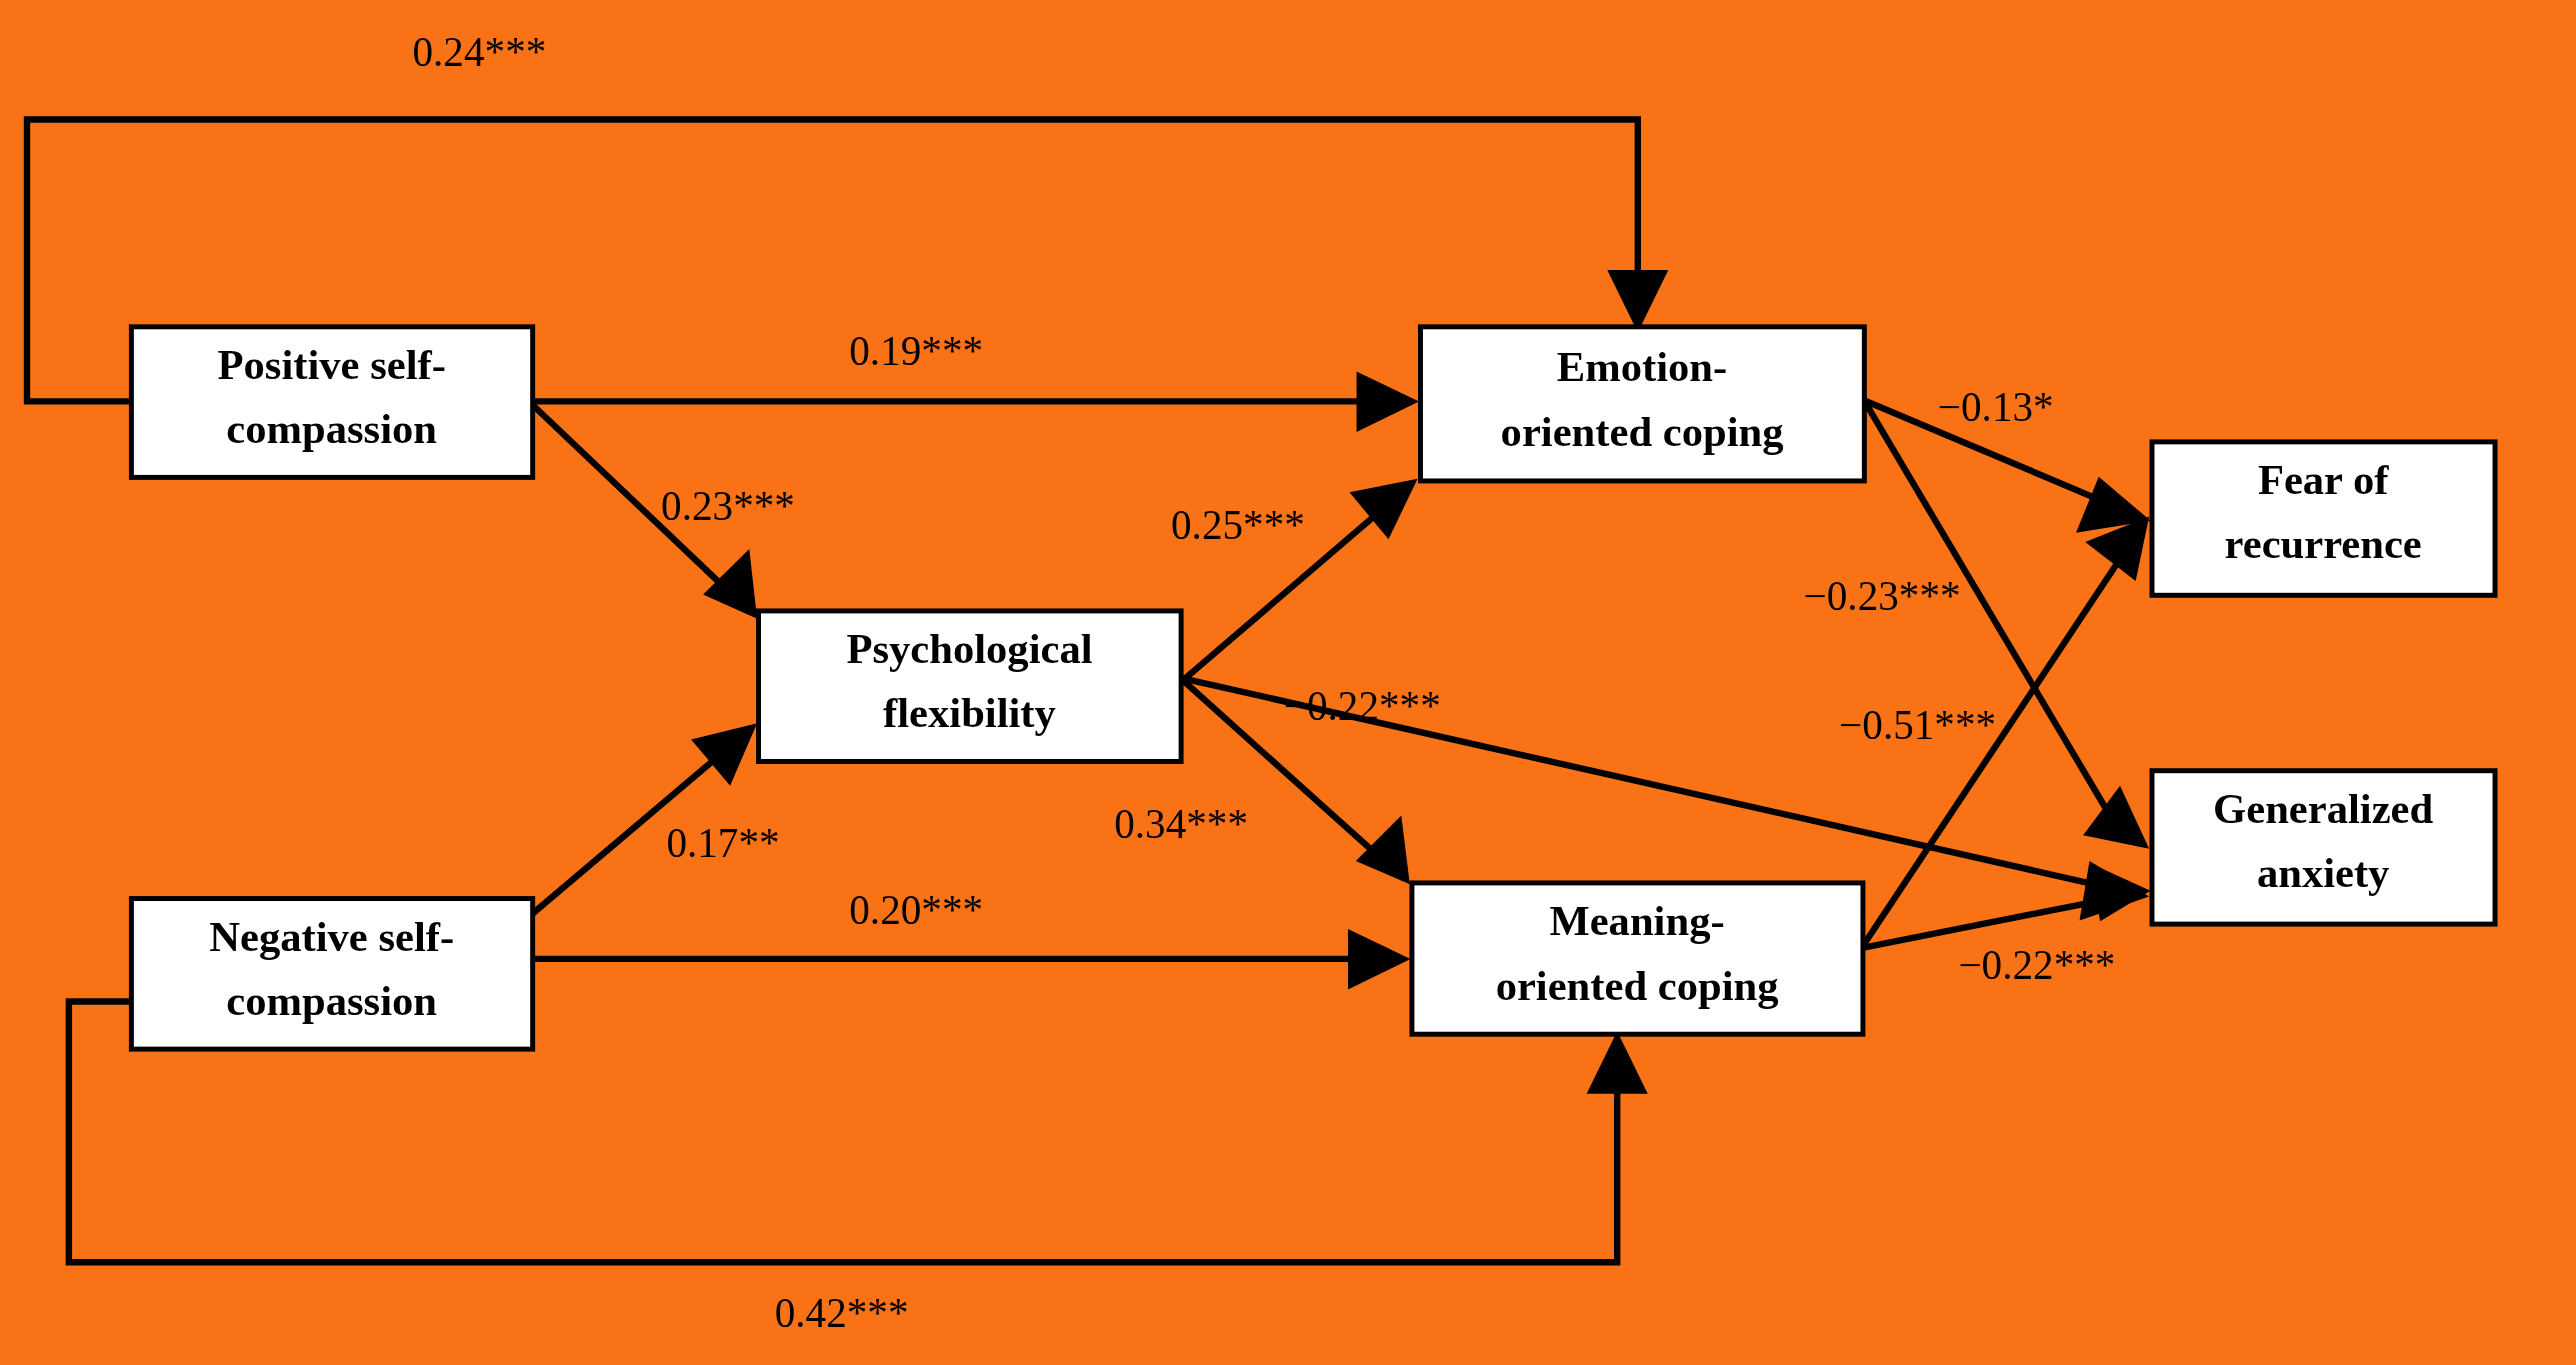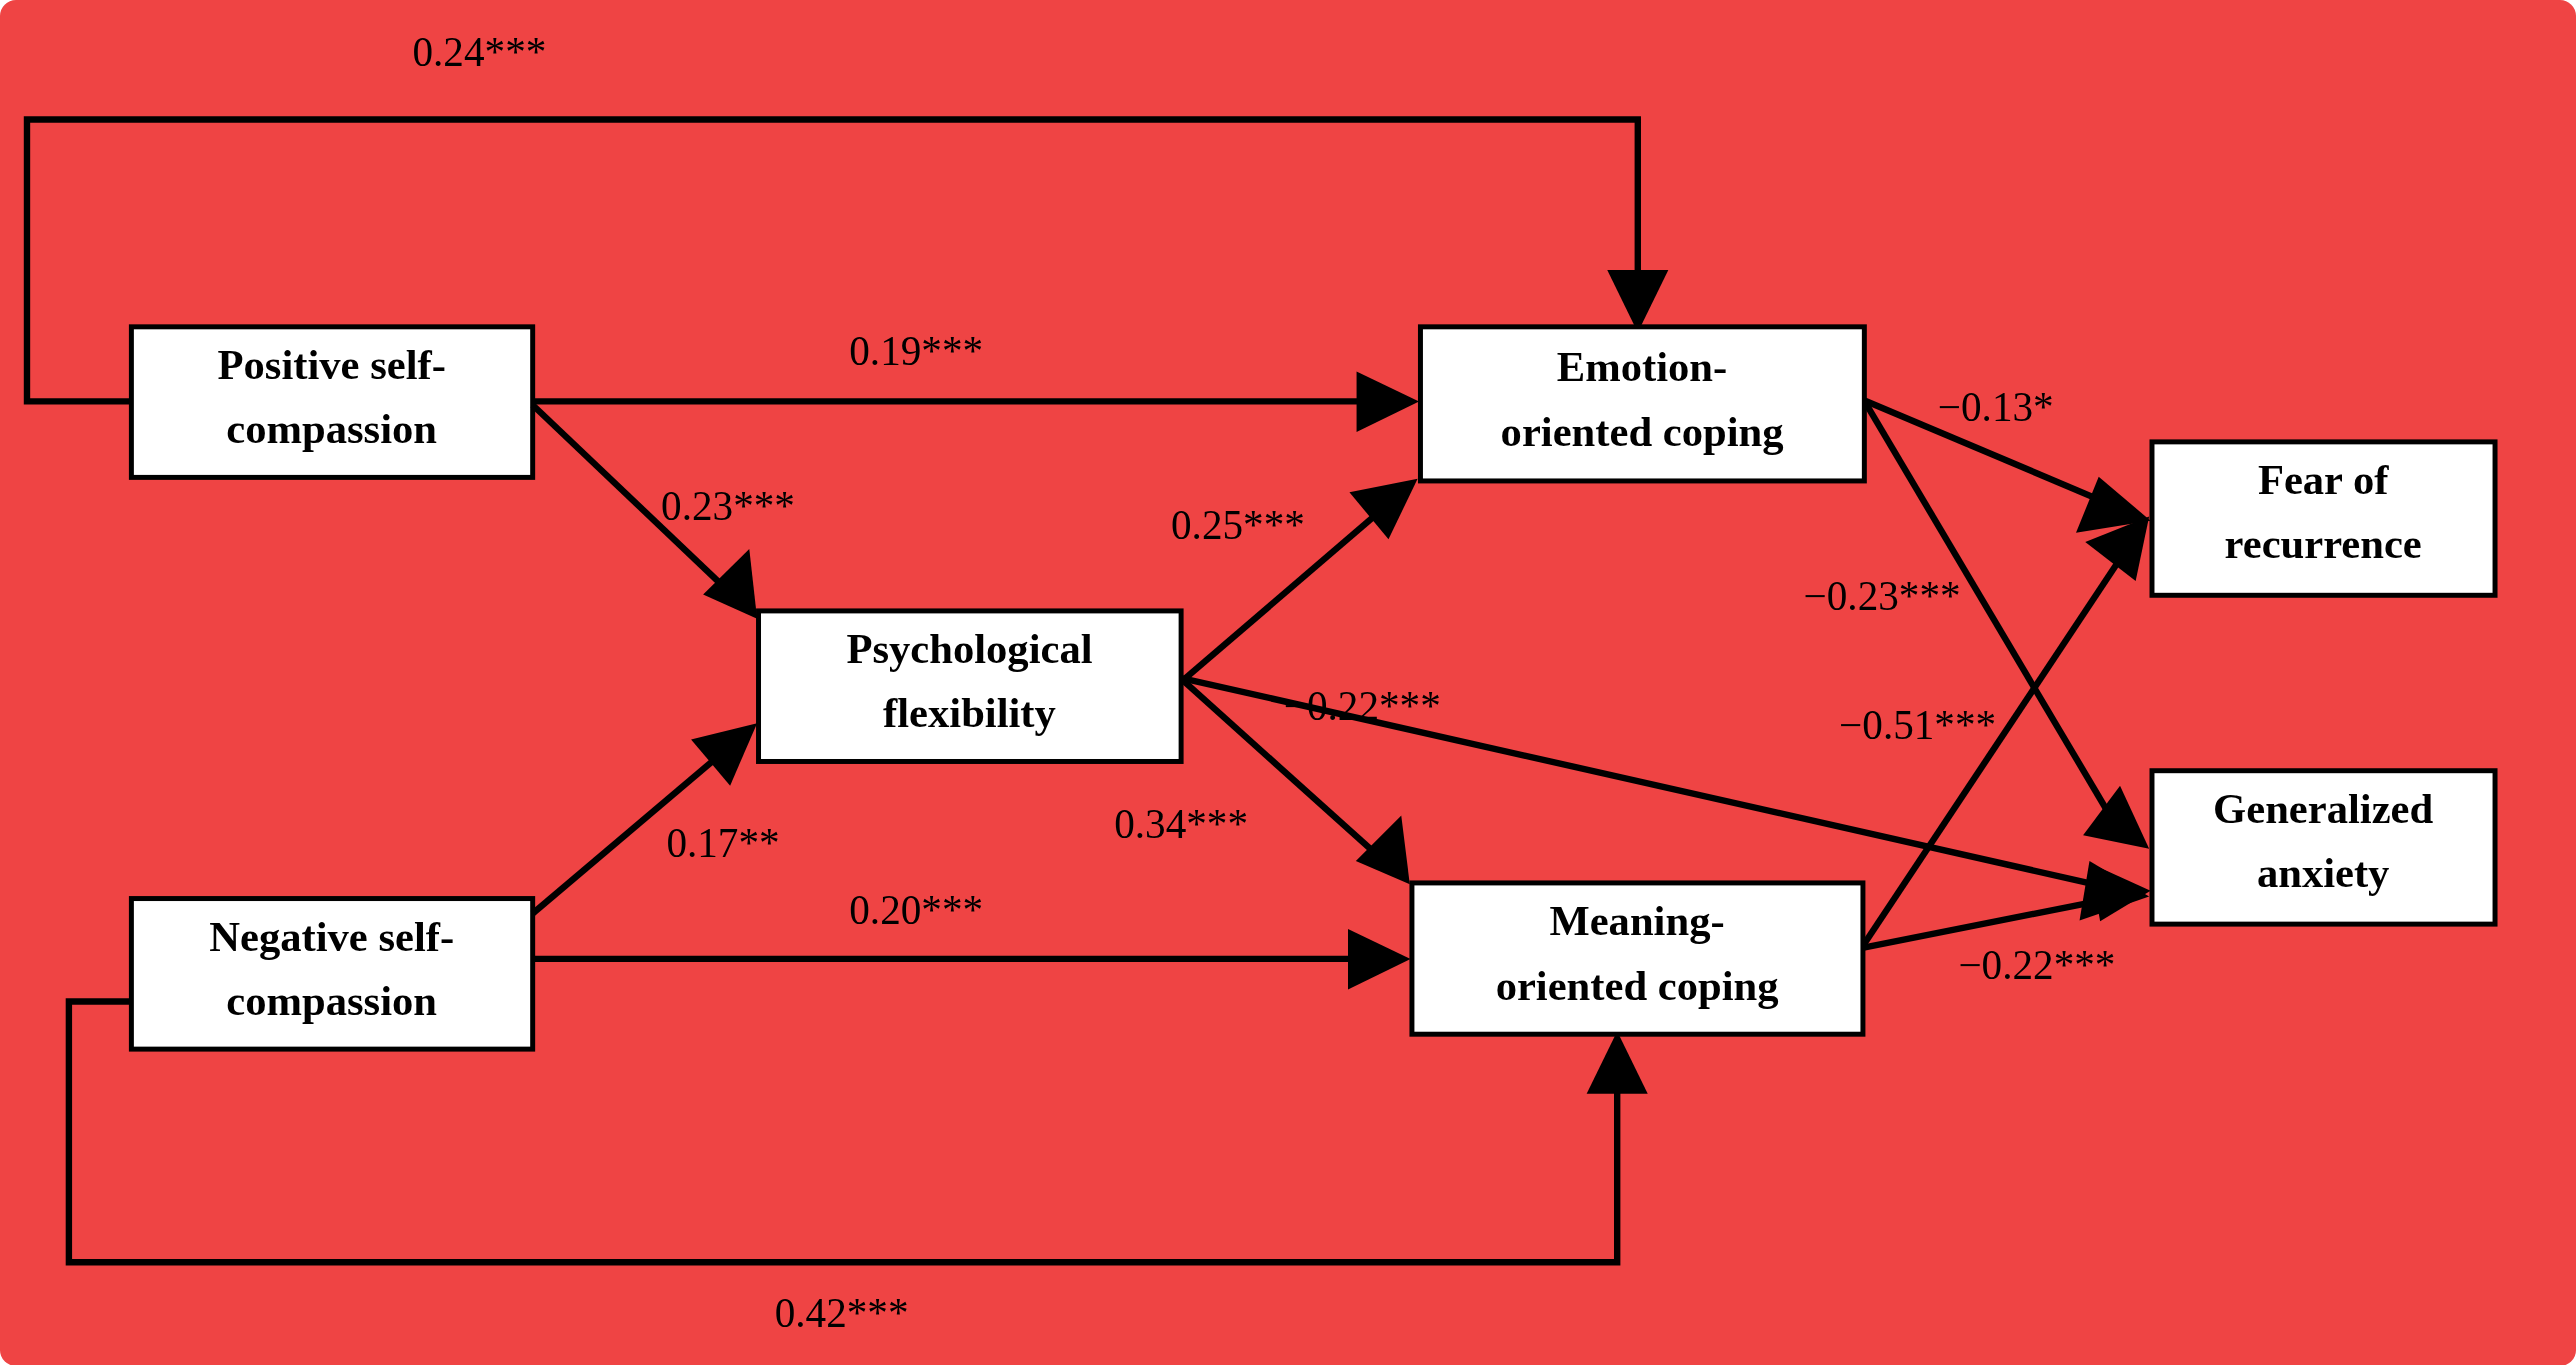--- a/index.html
+++ b/index.html
@@ -4,23 +4,22 @@
 <style>
   html, body {
     margin: 0;
     padding: 0;
     background: #ffffff;
   }
   #canvas-wrap {
     position: relative;
     width: 2576px;
     height: 1366px;
-    background: #ef4444;
+    background: #f97316;
     overflow: hidden;
-    border-radius: 16px;
   }
   svg#diagram {
     position: absolute;
     top: 0;
     left: 0;
     width: 2576px;
     height: 1366px;
     display: block;
   }
   .node-box {

